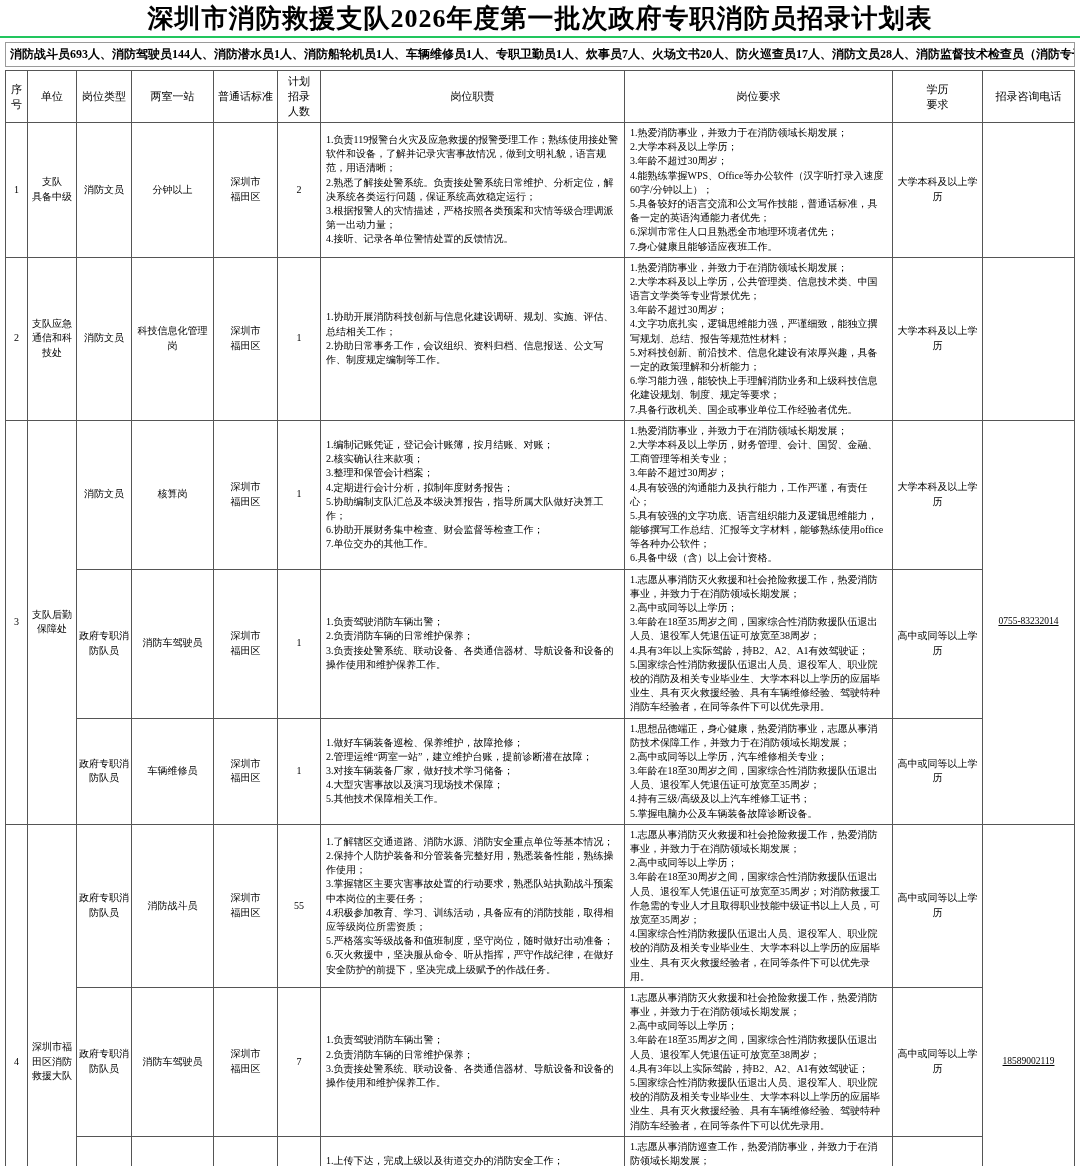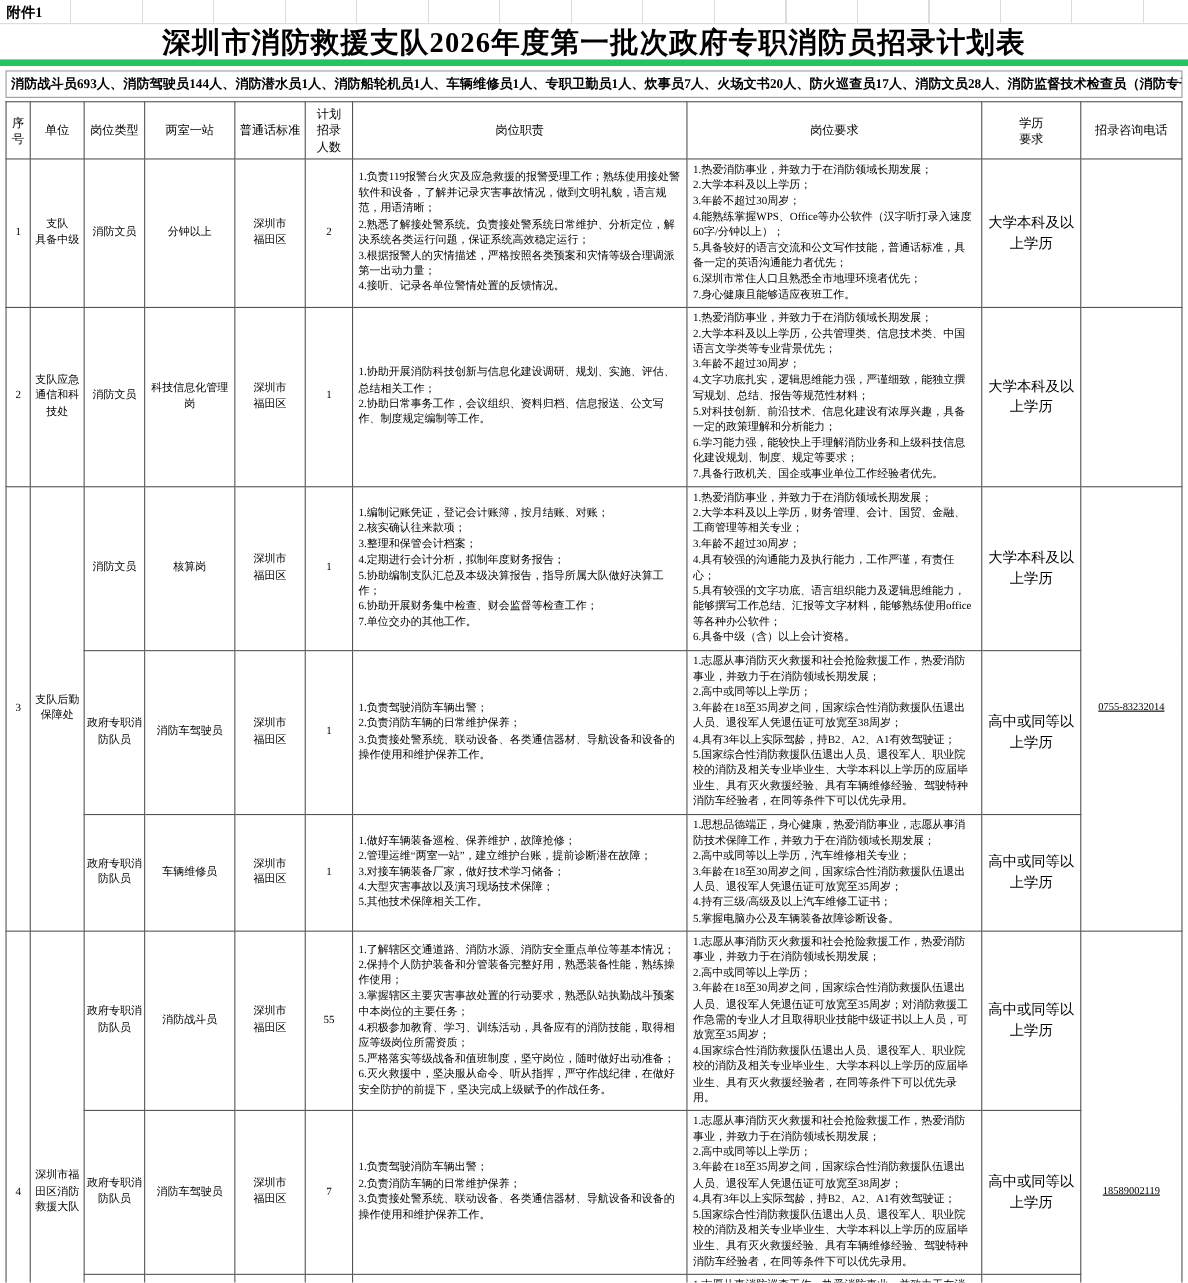--- a/index.html
+++ b/index.html
@@ -15,21 +15,21 @@
   .grid-strip {
     height: 22px;
     border-bottom: 1px solid #d9d9d9;
     background: repeating-linear-gradient(to right, transparent 0px, transparent 64px, #dcdcdc 64px, #dcdcdc 65px);
     display: flex; align-items: center;
   }
   .attachment { font-size: 13px; font-weight: bold; padding-left: 6px; background: #fff; }
   .title-row {
     height: 38px;
     display: flex; align-items: center; justify-content: center;
-    border-bottom: 6px solid #22c55e;
+    border-bottom: 2px solid #22c55e;
   }
   .title { font-size: 26px; font-weight: bold; letter-spacing: 1px; white-space: nowrap; }
   .summary-box {
     margin: 4px 5px 0 5px;
     border: 1px solid #9a9a9a;
     padding: 3px 4px;
     font-size: 12px;
     font-weight: bold;
     white-space: nowrap;
     overflow: hidden;
@@ -53,21 +53,21 @@
     padding: 1px;
   }
   td.center {
     text-align: center;
     font-size: 10px;
     padding: 1px;
     white-space: pre-line;
     word-break: break-all;
     line-height: 1.45;
   }
-  td.edu { font-size: 13px; }
+  td.edu { font-size: 10px; }
   td.phone { font-size: 9.5px; letter-spacing: 0; text-decoration: underline; }
   td.longtext {
     text-align: left;
     vertical-align: middle;
     font-size: 10px;
     line-height: 1.42;
     padding: 3px 5px;
     white-space: pre-line;
     word-break: break-all;
   }
@@ -78,23 +78,20 @@
   tr.r3c { height: 82px; }
   tr.r4a { height: 115px; }
   tr.r4b { height: 123px; }
   tr.r4c { height: 134px; }
 </style>
 </head>
 <body>
 
 <div class="sheet">
 
-  <div class="grid-strip">
-    <span class="attachment">附件1</span>
-  </div>
 
   <div class="title-row">
     <span class="title">深圳市消防救援支队2026年度第一批次政府专职消防员招录计划表</span>
   </div>
 
   <div class="summary-box">消防战斗员693人、消防驾驶员144人、消防潜水员1人、消防船轮机员1人、车辆维修员1人、专职卫勤员1人、炊事员7人、火场文书20人、防火巡查员17人、消防文员28人、消防监督技术检查员（消防专干）13人，共926人</div>
 
   <table class="main">
     <colgroup>
       <col style="width:22px">

